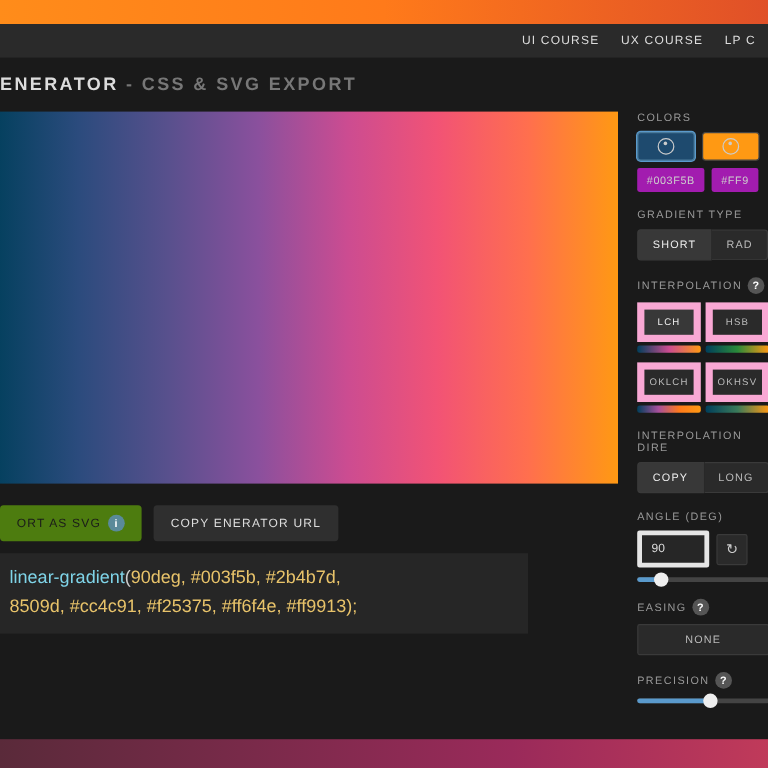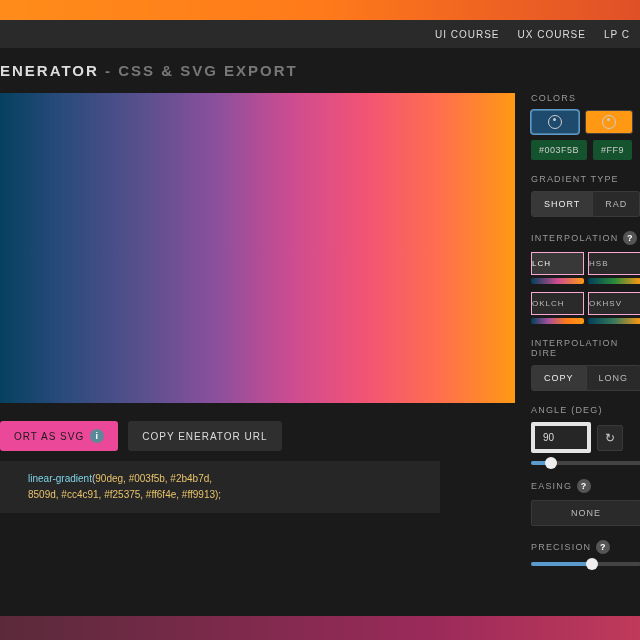--- a/index.html
+++ b/index.html
@@ -7,47 +7,47 @@
 .topbar{height:20px;background:linear-gradient(90deg,#ff8c1a,#ff7a1a,#e05028)}
 .nav{height:28px;background:#2a2a2a;display:flex;justify-content:flex-end;align-items:center;padding:0 10px;gap:18px}
 .nav a{color:#ddd;font-size:10px;letter-spacing:1px;text-decoration:none}
 .header{padding:14px 0 14px 0;color:#ddd;font-size:15px;letter-spacing:2px;font-weight:700}
 .header .sub{color:#777}
 .main{display:flex;padding:0 0 0 0}
 .left{flex:1;padding-right:16px}
 .preview{width:525px;height:310px;background:linear-gradient(90deg,#003f5b,#2b4b7d,#58508d,#8a509d,#cc4c91,#f25375,#ff6f4e,#ff9913);margin-left:-10px}
 .actions{display:flex;gap:10px;margin-top:18px}
 .btn{padding:8px 14px;font-size:10px;letter-spacing:1px;border:none;border-radius:3px;cursor:pointer;display:flex;align-items:center;gap:6px}
-.btn-primary{background:#ec4899;color:#1a1a1a}
+.btn-primary{background:#4d7c0f;color:#1a1a1a}
 .btn-dark{background:#2f2f2f;color:#ddd}
 .help-icon{display:inline-flex;width:14px;height:14px;border-radius:50%;background:#5a8a9a;color:#fff;font-size:9px;align-items:center;justify-content:center;font-weight:bold}
 .help-icon.grey{background:#555}
-.code{margin-top:10px;padding:10px 28px;background:#262626;font-family:'Courier New',monospace;font-size:10px;color:#ddd;line-height:1.5;width:440px}
+.code{margin-top:10px;padding:10px 8px;background:#262626;font-family:'Courier New',monospace;font-size:15px;color:#ddd;line-height:1.5;width:440px}
 .code .fn{color:#7fd4e8}
 .code .hex{color:#e8c36a}
 .code .paren{color:#ccc}
 .side{width:115px;padding-top:0}
 .label{color:#999;font-size:9px;letter-spacing:1.2px;margin-bottom:7px;margin-top:14px;display:flex;align-items:center;gap:5px}
 .label:first-child{margin-top:0}
 .swatch-row{display:flex;gap:6px}
 .swatch{width:48px;height:24px;border-radius:3px;display:flex;align-items:center;justify-content:center;border:1px solid #444}
 .swatch.blue{background:#1e4a6e;border-color:#4a7a9a;box-shadow:0 0 0 1px #5a9acc}
 .swatch.orange{background:#ff9913}
 .palette-icon{width:14px;height:14px;border-radius:50%;border:1.5px solid #ccc;position:relative}
 .palette-icon::before{content:"";position:absolute;width:3px;height:3px;background:#ccc;border-radius:50%;top:2px;left:4px}
 .hex-row{display:flex;gap:6px;margin-top:6px}
-.hex-box{padding:5px 8px;background:#14532d;color:#ccc;font-size:9px;letter-spacing:0.5px;border-radius:2px}
+.hex-box{padding:5px 8px;background:#a21caf;color:#ccc;font-size:9px;letter-spacing:0.5px;border-radius:2px}
 .btn-group{display:flex;margin-top:0}
 .btn-g{padding:7px 12px;background:#2a2a2a;color:#bbb;font-size:9px;letter-spacing:1px;border:1px solid #3a3a3a;cursor:pointer}
 .btn-g.active{background:#383838;color:#eee}
 .btn-g:first-child{border-radius:3px 0 0 3px}
 .btn-g:last-child{border-radius:0 3px 3px 0;border-left:none}
 .interp-grid{display:flex;flex-direction:column;gap:4px}
 .interp-row{display:flex;gap:4px}
-.interp-btn{flex:1;padding:6px 0;background:#2a2a2a;color:#bbb;font-size:8px;letter-spacing:1px;border:1px solid #f9a8d4;text-align:left;cursor:pointer;min-width:44px}
+.interp-btn{flex:1;padding:6px 0;background:#2a2a2a;color:#bbb;font-size:8px;letter-spacing:1px;border:6px solid #f9a8d4;text-align:center;cursor:pointer;min-width:44px}
 .interp-btn.active{background:#383838;color:#eee}
 .grad-strip{height:6px;width:100%;border-radius:2px;margin-top:3px}
 .gs1{background:linear-gradient(90deg,#003f5b,#cc4c91,#ff9913)}
 .gs2{background:linear-gradient(90deg,#003f5b,#2a8a3a,#ff9913)}
 .gs3{background:linear-gradient(90deg,#003f5b,#a8509d,#ff7a1a,#ff9913)}
 .gs4{background:linear-gradient(90deg,#003f5b,#3a7a5a,#ff9913)}
 .angle-row{display:flex;gap:6px;align-items:center}
 .angle-input{width:60px;padding:6px 8px;background:#262626;color:#ddd;border:4px solid #e5e5e5;border-radius:2px;font-size:10px}
 .angle-icon{width:26px;height:26px;background:#2a2a2a;border:1px solid #3a3a3a;border-radius:2px;display:flex;align-items:center;justify-content:center;color:#ccc;font-size:12px;cursor:pointer}
 .slider{width:100%;height:4px;background:#444;border-radius:2px;position:relative;margin-top:8px}

